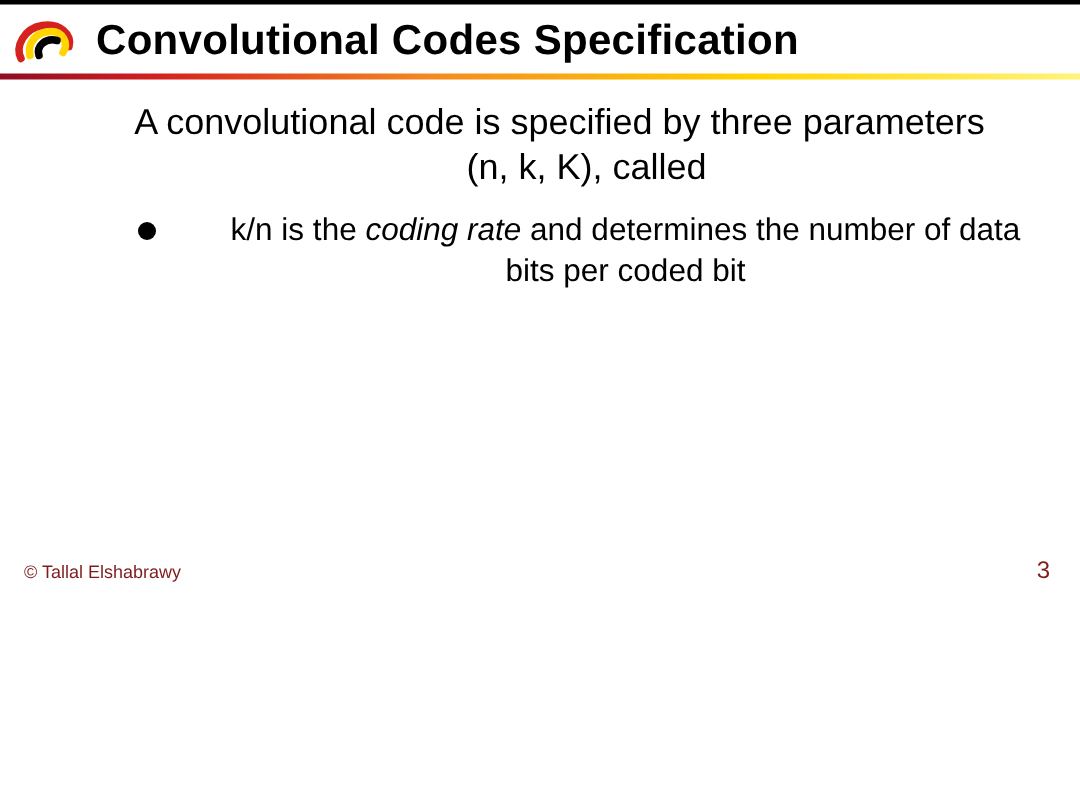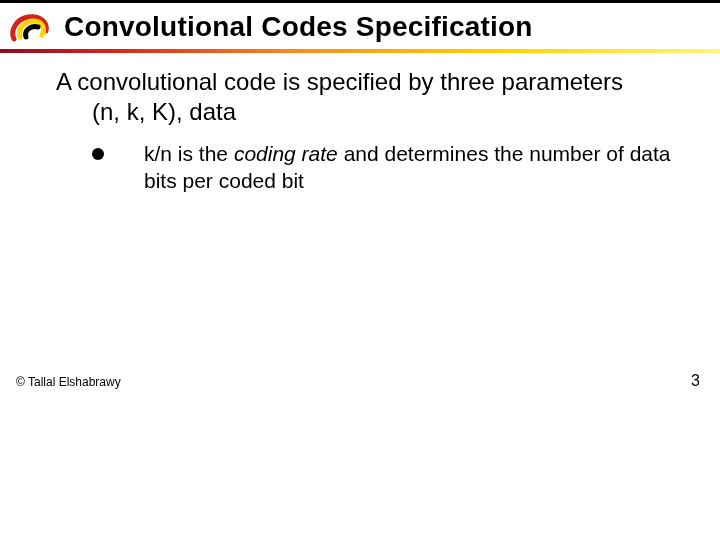--- a/index.html
+++ b/index.html
@@ -1,32 +1,32 @@
 <!DOCTYPE html>
 <html><head>
 <meta charset="utf-8">
 <style>
   * { margin: 0; padding: 0; box-sizing: border-box; }
   html, body { width: 720px; height: 540px; background: #fff; font-family: Arial, Helvetica, sans-serif; color: #000; }
-  .slide { position: relative; width: 720px; height: 400px; }
+  .slide { position: relative; width: 720px; height: 400px; text-align: center; }
   .header { position: relative; width: 100%; }
   .rule-top { height: 3px; background: #000; margin-left: 0; }
   .title-row { display: flex; align-items: center; padding: 6px 0 4px 0; }
   .logo { width: 46px; height: 36px; margin-left: 6px; display: flex; align-items: center; justify-content: center; }
   .title { font-size: 28px; font-weight: bold; margin-left: 12px; letter-spacing: 0.2px; }
   .rule-gradient { height: 4px; width: 100%; background: linear-gradient(to right, #8e0d24 0%, #d6221e 15%, #f58a1f 40%, #ffd400 70%, #fff47a 100%); }
   .body { padding: 14px 30px 0 26px; }
   .lead { font-size: 24px; line-height: 1.25; margin-left: 30px; }
   .lead .indent { display: block; padding-left: 36px; }
   .bullets { margin-top: 14px; padding-left: 66px; }
   .bullet { display: flex; font-size: 21px; line-height: 1.28; margin-bottom: 6px; }
   .bullet .dot { flex: 0 0 auto; width: 12px; height: 12px; border-radius: 50%; background: #000; margin-top: 7px; margin-right: 12px; }
   .bullet .txt { flex: 1 1 auto; margin-left: 28px; }
   .italic { font-style: italic; }
-  .footer { position: absolute; bottom: 10px; left: 16px; right: 20px; display: flex; justify-content: space-between; align-items: baseline; font-size: 12px; color: #000000; }
+  .footer { position: absolute; bottom: 10px; left: 16px; right: 20px; display: flex; justify-content: space-between; align-items: baseline; font-size: 12px; color: #7f1d1d; }
   .footer .copyright { font-size: 12px; }
   .footer .pagenum { font-size: 16px; }
 </style>
 </head>
 <body>
 
 <div class="slide">
 
   <div class="header">
     <div class="rule-top"></div>
@@ -39,21 +39,21 @@
         </svg>
       </div>
       <div class="title">Convolutional Codes Specification</div>
     </div>
     <div class="rule-gradient"></div>
   </div>
 
   <div class="body">
     <div class="lead">
       <span>A convolutional code is specified by three parameters</span>
-      <span class="indent">(n, k, K), data</span>
+      <span class="indent">(n, k, K), called</span>
     </div>
 
     <div class="bullets">
       <div class="bullet">
         <div class="dot"></div>
         <div class="txt">
           <span>k/n is the </span><span class="italic">coding rate</span><span> and determines the number of data bits per coded bit</span>
         </div>
       </div>
     </div>

